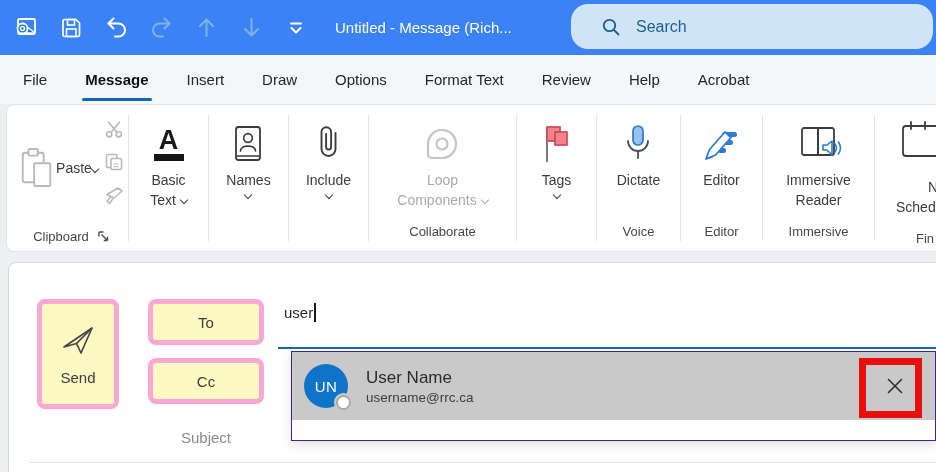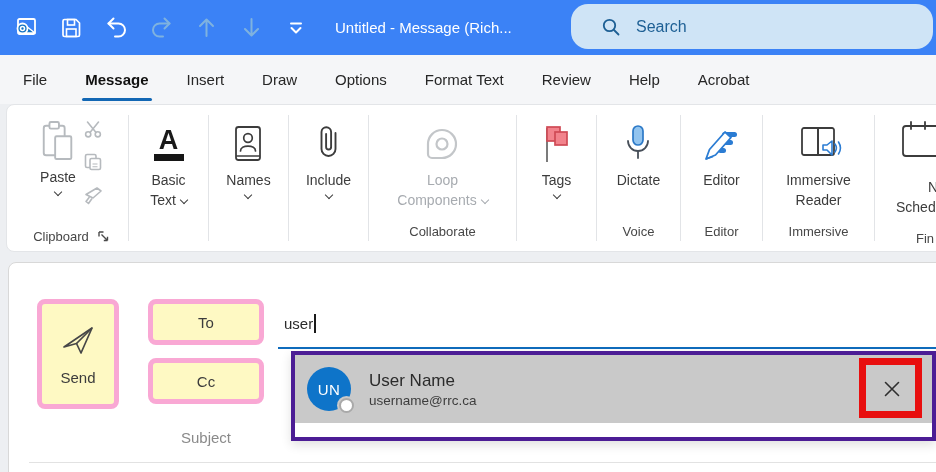--- a/index.html
+++ b/index.html
@@ -37,21 +37,21 @@
   .rbtn { display:flex; flex-direction:column; align-items:center; padding-top:13px; }
   .ric { height:52px; display:flex; align-items:center; justify-content:center; }
   .rlabel { font-size:14px; line-height:20px; color:#3c3c3c; text-align:center; }
   .rlabel.dis { color:#a7abb0; }
   .chev { display:inline-block; width:6px; height:6px; border-right:1.6px solid #3e3e3e;
     border-bottom:1.6px solid #3e3e3e; transform:rotate(45deg); margin-top:2px; }
   .chev.dis { border-color:#a7abb0; }
   .chev.inline { margin-left:5px; margin-bottom:2px; }
   
   .clip-row { display:flex; gap:6px; padding-top:10px; }
-  .paste-col { display:flex; flex-direction:column; align-items:center; }
+  .paste-col { display:flex; flex-direction:row; align-items:center; }
   .small-col { display:flex; flex-direction:column; gap:9px; padding-top:4px; }
   .clip-label-row { height:30px; display:flex; align-items:center; justify-content:center; gap:8px; }
   .bt-A { font-size:27px; font-weight:600; color:#1a1a1a; line-height:26px; }
   .bt-bar { width:30px; height:7px; background:#161616; margin-top:1px; }
   
   .fin-group { position:relative; flex:1; overflow:visible; }
   .fin-ic { position:absolute; left:20px; top:13px; }
   .fin-l1 { position:absolute; left:53px; top:74px; font-size:14px; color:#3c3c3c; }
   .fin-l2 { position:absolute; left:21px; top:94px; font-size:14px; color:#3c3c3c; }
   .fin-gl { position:absolute; left:41px; bottom:5px; font-size:13px; color:#474747;margin-top:38px; }
@@ -59,27 +59,27 @@
   .compose-card { position:absolute; left:8px; top:262px; width:940px; height:220px;
     background:#fff; border:1px solid #d8d8d8; border-radius:8px 8px 0 0; }
   .btn { position:absolute; border:5px solid #f9a8d4; border-radius:8px; background:#fef9c3;
     display:flex; align-items:center; justify-content:center; font-size:15px; color:#3c3c3c; }
   .send-btn { left:28px; top:36px; width:82px; height:110px; flex-direction:column; gap:12px; }
   .to-btn { left:139px; top:36px; width:116px; height:46px; }
   .cc-btn { left:139px; top:95px; width:116px; height:46px; }
   .subject-label { position:absolute; left:139px; top:166px; width:116px; text-align:center;
     font-size:15px; color:#8a8a8a; }
   .subject-line { position:absolute; left:20px; right:0; top:199px; border-top:1px solid #e2e2e2; }
-  .to-value { position:absolute; left:275px; top:51px; font-size:15px; color:#2b2b2b; }
+  .to-value { position:absolute; left:275px; top:40px; font-size:15px; color:#2b2b2b; }
   .caret { display:inline-block; width:1.5px; height:19px; background:#1a1a1a;
     vertical-align:-4px; margin-left:1px; }
   .focus-line { position:absolute; left:269px; right:0px; top:84px; height:2px; background:#0f6cbd; }
   
   .dropdown { position:absolute; left:282px; top:88px; width:645px; height:90px;
-    background:#fff; border:4px solid #4c1d95; box-shadow:0 4px 10px rgba(0,0,0,.12); }
+    background:#fff; border:1px solid #4c1d95; box-shadow:0 4px 10px rgba(0,0,0,.12); }
   .sug-row { position:relative; height:68px; background:#c9c9c9;
     display:flex; align-items:center; padding-left:12px; gap:18px; }
   .avatar { position:relative; width:44px; height:44px; border-radius:50%; background:#0e74c9;
     display:flex; align-items:center; justify-content:center;
     color:#fff; font-size:15px; letter-spacing:.5px; }
   .presence { position:absolute; right:-3px; bottom:-2px; width:15px; height:15px;
     border-radius:50%; background:#fff; border:2.5px solid #a9a9a9;
     box-shadow:0 0 0 2px #c9c9c9; }
   .sug-texts { display:flex; flex-direction:column; gap:2px; }
   .sug-name { font-size:17px; color:#2b2b2b; }

